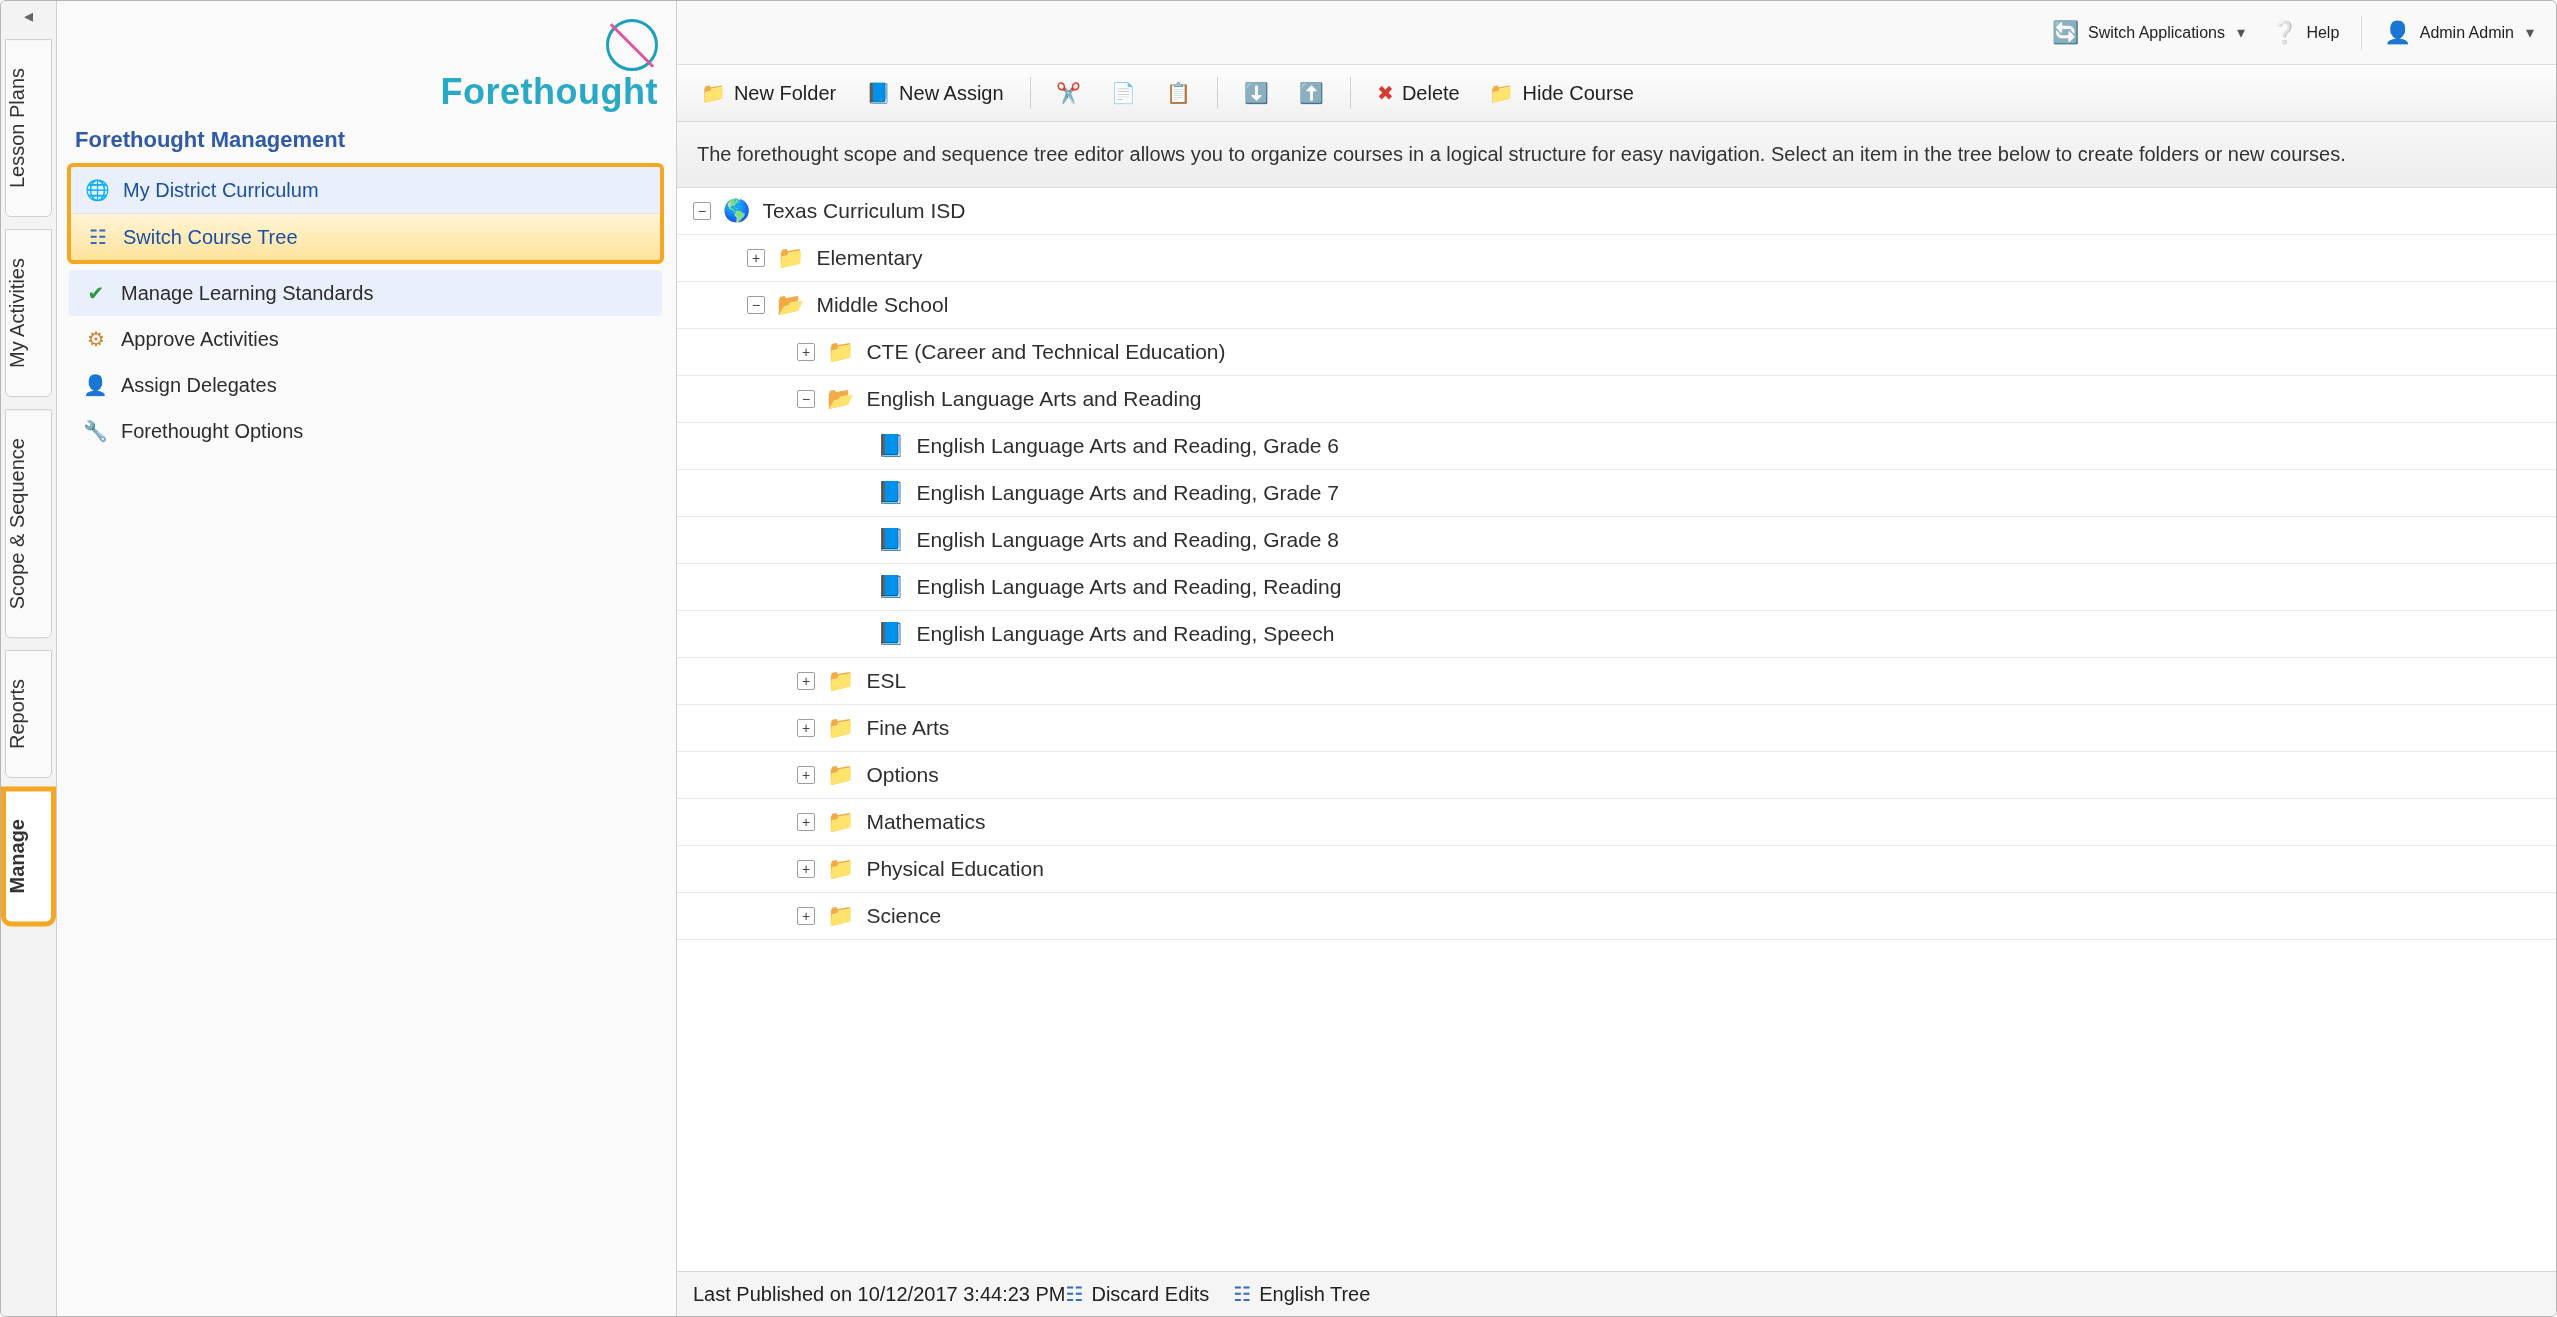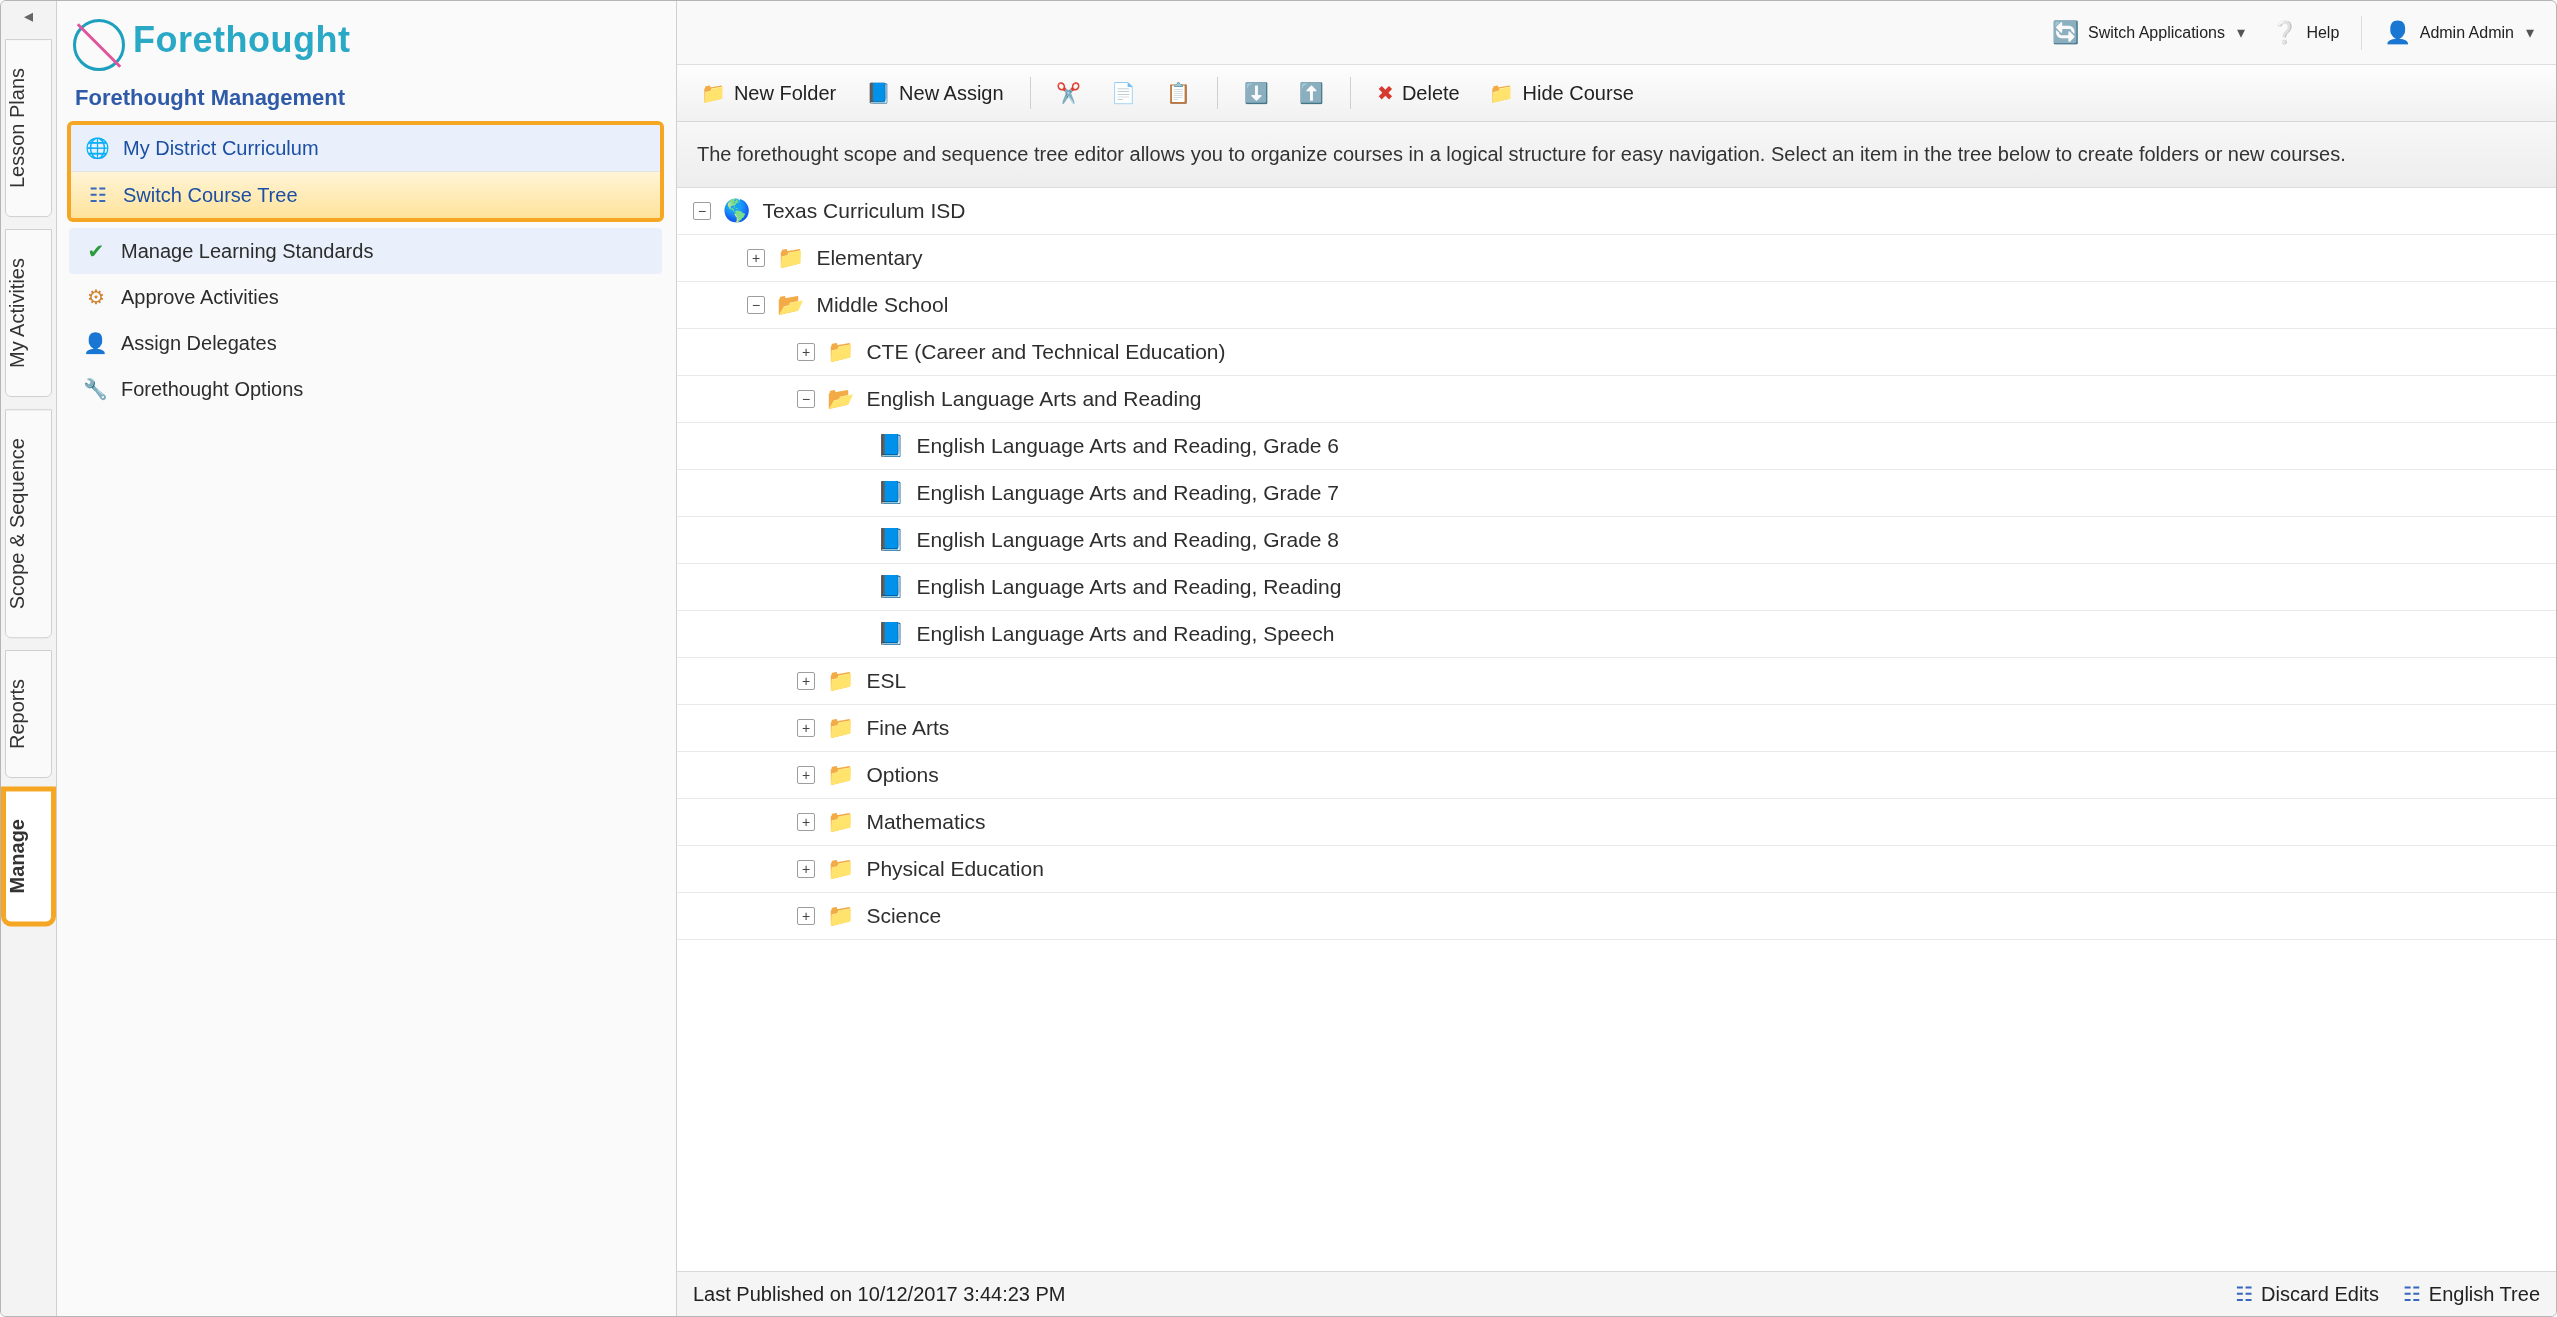--- a/index.html
+++ b/index.html
@@ -11,21 +11,21 @@
     color:#333;
     width:2557px;
   }
   .app{display:flex;height:1317px;border:1px solid #b5b5b5;border-radius:6px;overflow:hidden;transform-origin:top left;background:#f9f9f9;}
   .vtabs{display:flex;flex-direction:column;width:56px;background:#f3f3f3;border-right:1px solid #d0d0d0;align-items:stretch;padding-top:4px;}
   .collapse-handle{height:28px;text-align:center;color:#666;font-size:18px;cursor:pointer;}
   .vtab{writing-mode:vertical-rl;transform:rotate(180deg);padding:28px 0;margin:6px 4px;border:1px solid #cfcfcf;border-radius:6px 6px 0 0;background:#fafafa;text-align:center;color:#333;cursor:pointer;white-space:nowrap;font-size:20px;}
   .vtab.active{background:#fff;border-right-color:#fff;font-weight:600;}
   .vtab.highlight{box-shadow:0 0 0 4px #f5a623;border-color:#f5a623;}
   .side{width:620px;background:#fafafa;border-right:1px solid #d0d0d0;padding:10px 12px 0 10px;}
-  .brand{display:flex;align-items:flex-start;gap:8px;padding:8px 6px 4px 6px;}
+  .brand{display:flex;align-items:flex-end;padding:8px 6px 4px 6px;flex-direction:column;}
   .brand-logo{width:52px;height:52px;border:3px solid #1da0bd;border-radius:50%;position:relative;display:inline-flex;align-items:center;justify-content:center;color:#e0549c;font-weight:bold;}
   .brand-logo::after{content:"";position:absolute;width:60px;height:3px;background:#e0549c;transform:rotate(45deg);}
   .brand-name{font-size:36px;font-weight:700;color:#2aa9c6;letter-spacing:.5px;}
   .side-title{color:#2f5aa8;font-weight:700;font-size:22px;padding:10px 8px 10px 8px;}
   .nav-group{border:4px solid #f5a623;border-radius:6px;padding:0;overflow:hidden;}
   .nav-item{display:flex;align-items:center;gap:12px;padding:11px 14px;border-top:1px solid #e3e3e3;color:#1a4fa3;cursor:pointer;font-size:20px;}
   .nav-item:first-child{border-top:none;background:#eaf0fb;}
   .nav-item.selected{background:linear-gradient(#fff4d6,#ffe39b);}
   .nav-item .icon{width:26px;text-align:center;font-size:20px;}
   .nav-list{padding:6px 2px;}
@@ -44,21 +44,21 @@
   .row{display:flex;align-items:center;gap:12px;padding:10px 16px;border-bottom:1px solid #e9e9e9;color:#2e2e2e;font-size:21px;cursor:pointer;}
   .row .expander{width:18px;height:18px;border:1px solid #9d9d9d;display:inline-flex;align-items:center;justify-content:center;font-size:14px;color:#444;border-radius:2px;background:#fff;}
   .row .expander.minus::before{content:"−";}
   .row .expander.plus::before{content:"+";}
   .row .expander.none{border:none;}
   .row .ticon{font-size:22px;}
   .indent-0{padding-left:16px;}
   .indent-1{padding-left:70px;}
   .indent-2{padding-left:120px;}
   .indent-3{padding-left:170px;}
-  .statusbar{display:flex;align-items:center;justify-content:space-between;padding:10px 16px;background:#f5f5f5;border-top:1px solid #d8d8d8;font-size:20px;color:#222;}
+  .statusbar{display:flex;align-items:center;padding:10px 16px;background:#f5f5f5;border-top:1px solid #d8d8d8;font-size:20px;color:#222;}
   .status-actions{display:flex;gap:24px;}
   .status-actions .btn{display:flex;align-items:center;gap:8px;cursor:pointer;}
   .ico{display:inline-block;}
   .ico-folder{color:#f3b43a;}
   .ico-folder-open{color:#f3b43a;}
   .ico-course{color:#2a66c9;}
   .ico-globe{color:#2aa15a;}
   .ico-delete{color:#d63a2f;}
   .ico-arrow-down{color:#2f63c7;}
   .ico-arrow-up{color:#2f63c7;}

